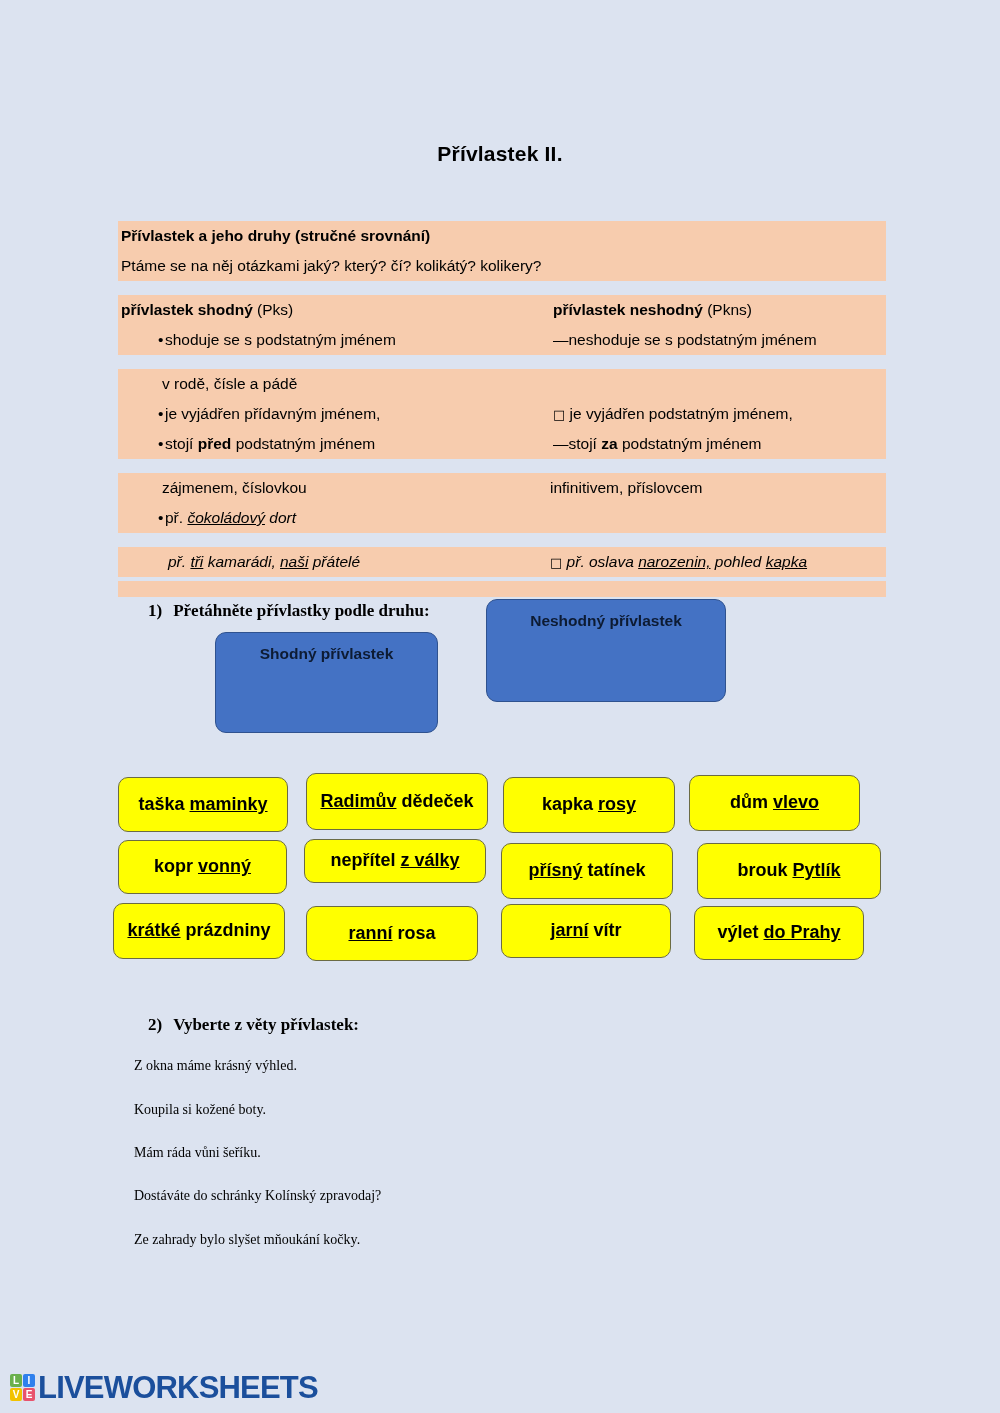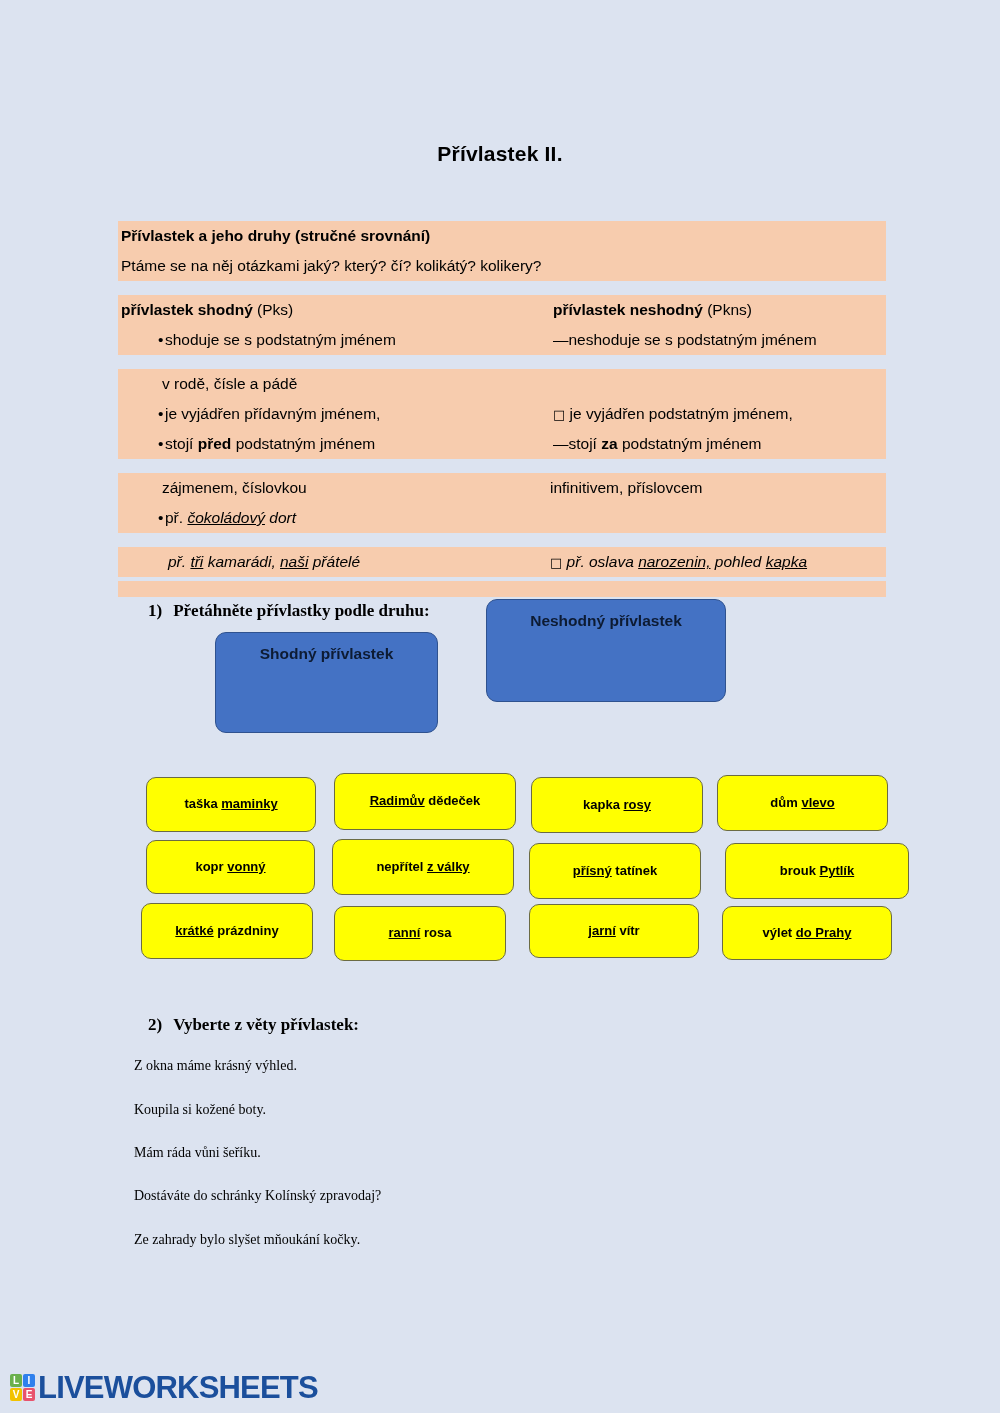--- a/index.html
+++ b/index.html
@@ -103,30 +103,29 @@
   .drop-box span { display: block; margin-top: 12px; }
   #drop-shodny   { left: 215px; top: 632px; width: 223px; height: 101px; }
   #drop-neshodny { left: 486px; top: 599px; width: 240px; height: 103px; }
 
   
   .tile {
     position: absolute;
     background: #ffff00;
     border: 1.6px solid #6b6b43;
     border-radius: 10px;
-    font-size: 13px;
+    font-size: 18px;
     font-weight: bold;
     color: #000;
     display: flex;
     align-items: center;
     justify-content: center;
     box-sizing: border-box;
     text-align: center;
     line-height: 1.1;
-    margin-left: 28px;
   }
 
   
   .ex2-head {
     position: absolute;
     left: 148px;
     top: 1015px;
     font-family: "Liberation Serif", serif;
     font-size: 17px;
     font-weight: bold;
@@ -254,21 +253,21 @@
 <div class="tile" style="left:503px;  top:777px; width:172px; height:56px;">
     <span>kapka <span class="udl">rosy</span></span>
   </div>
 <div class="tile" style="left:689px;  top:775px; width:171px; height:56px;">
     <span>dům <span class="udl">vlevo</span></span>
   </div>
 
 <div class="tile" style="left:118px;  top:840px; width:169px; height:54px;">
     <span>kopr <span class="udl">vonný</span></span>
   </div>
-<div class="tile" style="left:304px;  top:839px; width:182px; height:56px;text-align:center;">
+<div class="tile" style="left:304px;  top:839px; width:182px; height:44px;text-align:center;">
     <span>nepřítel <span class="udl">z války</span></span>
   </div>
 <div class="tile" style="left:501px;  top:843px; width:172px; height:56px;">
     <span><span class="udl">přísný</span> tatínek</span>
   </div>
 <div class="tile" style="left:697px;  top:843px; width:184px; height:56px;">
     <span>brouk <span class="udl">Pytlík</span></span>
   </div>
 
 <div class="tile" style="left:113px;  top:903px; width:172px; height:56px;">

